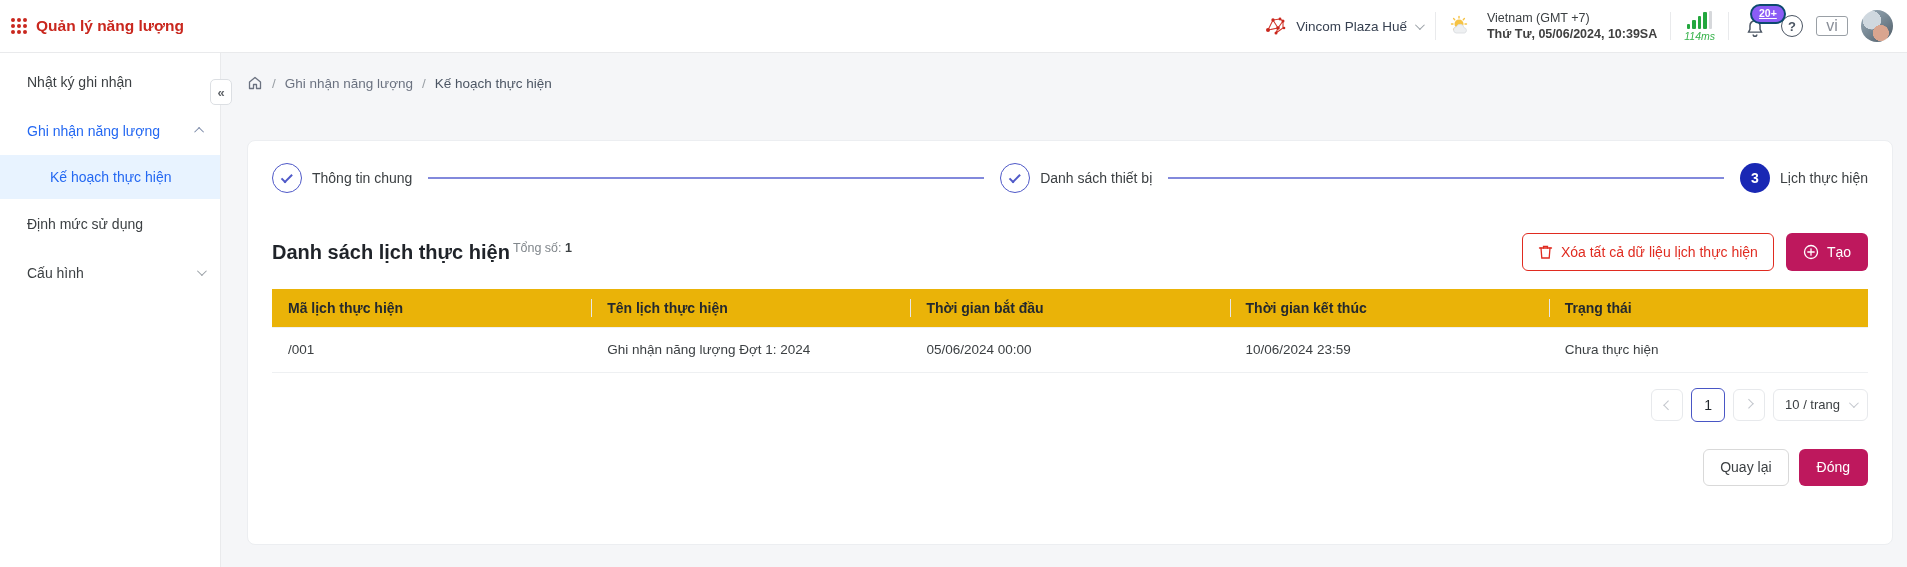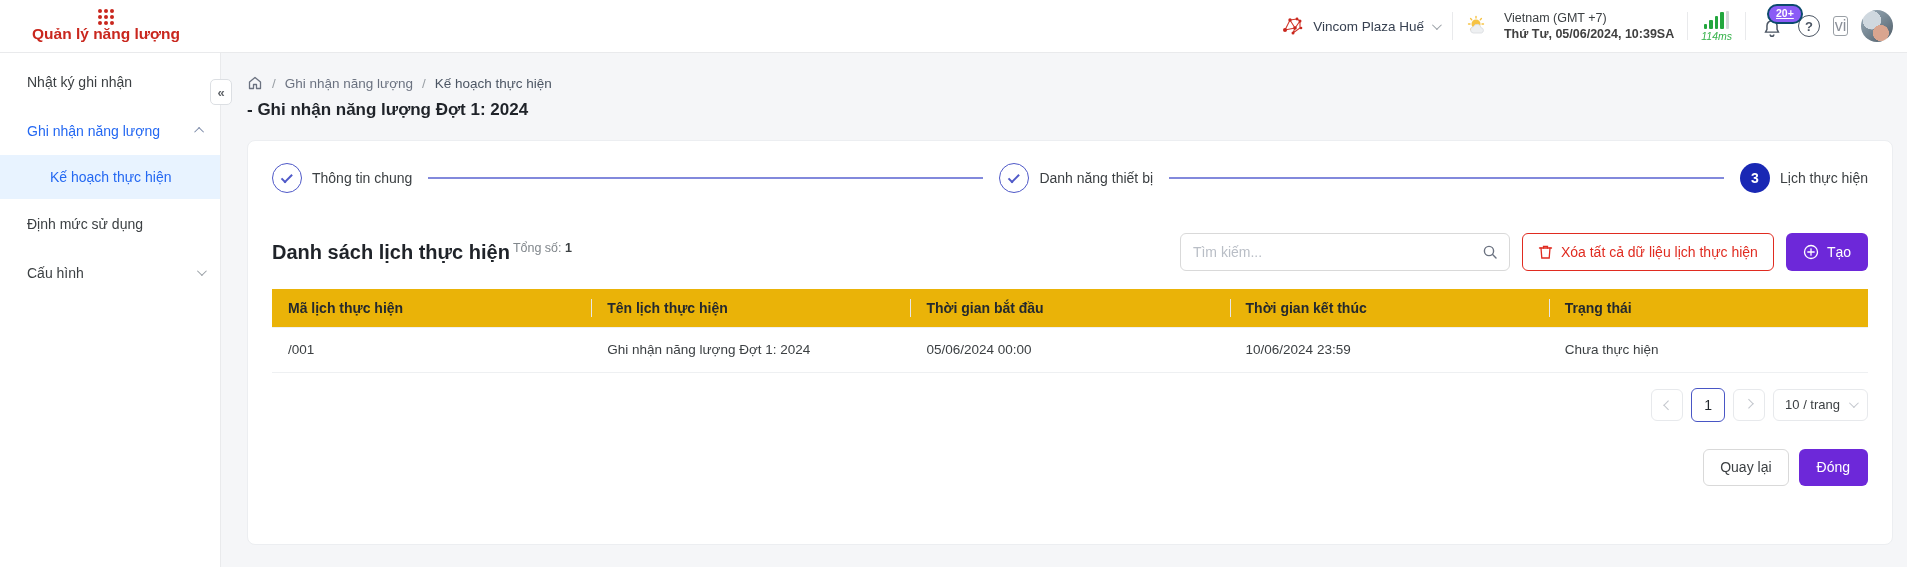--- a/index.html
+++ b/index.html
@@ -2,21 +2,21 @@
 <html><head>
 <meta charset="utf-8">
 <style>
   * { margin:0; padding:0; box-sizing:border-box; }
   html,body { width:1907px; height:567px; overflow:hidden; }
   body { font-family:"Liberation Sans", sans-serif; font-size:14px; color:#3c4043; background:#f5f6f8; }
 
   
   .topbar { position:absolute; left:0; top:0; width:1907px; height:53px; background:#fff;
             border-bottom:1px solid #e9eaec; display:flex; align-items:center; z-index:30; }
-  .logo { display:flex; align-items:center; padding-left:32px; cursor:pointer;flex-direction:column; }
+  .logo { display:flex; align-items:center; gap:9px; padding-left:11px; cursor:pointer; }
   .logo-grid { display:grid; grid-template-columns:repeat(3,4px); grid-template-rows:repeat(3,4px); gap:2px; }
   .logo-grid i { width:4px; height:4px; border-radius:50%; background:#c9271e; }
   .logo-title { color:#c9271e; font-size:15.5px; font-weight:600; }
 
   .topbar-right { margin-left:auto; display:flex; align-items:center; gap:13px; padding-right:14px; }
   .vdiv { width:1px; height:28px; background:#e9eaec; }
 
   .site-select { display:flex; align-items:center; gap:8px; cursor:pointer; color:#374151; font-size:13.5px; }
   .chev { display:inline-block; width:7px; height:7px; border-right:1.5px solid #9aa0a6; border-bottom:1.5px solid #9aa0a6; }
   .chev.down { transform:rotate(45deg) translateY(-2px); }
@@ -33,21 +33,21 @@
   .bars i:nth-child(1){height:5px;} .bars i:nth-child(2){height:9px;}
   .bars i:nth-child(3){height:13px;} .bars i:nth-child(4){height:17px;}
   .bars i:nth-child(5){height:18px; background:#d6d8db;}
   .latency { font-size:10.5px; color:#35b24a;font-style:italic; }
 
   .bell-wrap { position:relative; width:26px; height:26px; display:flex; align-items:flex-end; justify-content:center; cursor:pointer; }
   .badge { position:absolute; top:-9px; left:8px; background:#8b5cf6; color:#fff; font-size:10.5px; font-weight:700;
            padding:2px 7px; border-radius:10px; border:2px solid #0c4a6e; line-height:1.1;text-decoration:underline; }
   .help-icon { width:22px; height:22px; border:1.7px solid #4b5563; border-radius:50%; color:#4b5563;
                display:flex; align-items:center; justify-content:center; font-size:13px; font-weight:700; cursor:pointer; }
-  .lang-box { width:15px; height:20px; border:1px solid #9aa0a6; border-radius:3px; color:#8a8f98;
+  .lang-box { width:32px; height:20px; border:1px solid #9aa0a6; border-radius:3px; color:#8a8f98;
               display:flex; align-items:center; justify-content:center; font-size:16px; cursor:pointer; }
   .avatar { width:32px; height:32px; border-radius:50%; cursor:pointer;
             background:
               radial-gradient(circle at 62% 72%, #d9a58f 0 26%, rgba(0,0,0,0) 27%),
               radial-gradient(circle at 34% 32%, #cfd8df 0 30%, rgba(0,0,0,0) 31%),
               linear-gradient(140deg,#9fb0bd 0%,#72838f 55%,#4e5a64 100%); }
 
   
   .sidebar { position:absolute; left:0; top:53px; width:221px; bottom:0; background:#fff;
              border-right:1px solid #e9eaec; z-index:20; padding-top:4px; }
@@ -94,21 +94,21 @@
 
   .search-wrap { position:relative; }
   .search-input { width:330px; height:38px; border:1px solid #d9d9d9; border-radius:6px; padding:0 38px 0 12px;
                   font-size:14px; font-family:"Liberation Sans",sans-serif; color:#3c4043; outline:none; background:#fff; }
   .search-input::placeholder { color:#b9bec6; }
   .search-icon { position:absolute; right:12px; top:11px; }
 
   .btn { display:flex; align-items:center; gap:8px; height:38px; border-radius:6px; font-size:14px;
          cursor:pointer; border:none; font-family:"Liberation Sans",sans-serif; }
   .btn-danger-outline { background:#fff; border:1px solid #e02b20; color:#e02b20; padding:0 15px; }
-  .btn-primary { background:#6d28d9; color:#fff; padding:0 17px; }
+  .btn-primary { background:#be185d; color:#fff; padding:0 17px; }
 
   
   table.grid { width:100%; border-collapse:collapse; margin-top:18px; table-layout:fixed; }
   table.grid th { background:#eab308; height:38px; text-align:left; font-size:14px; font-weight:700; color:#24292e;
                   padding:0 16px; position:relative; border-bottom:1px solid #f0f0f0; }
   table.grid th.divided::before { content:''; position:absolute; left:0; top:50%; transform:translateY(-50%);
                   width:1px; height:18px; background:#e6e6e6; }
   table.grid td { height:45px; padding:0 16px; font-size:13.5px; color:#3c4043; border-bottom:1px solid #eef0f2; background:#fff; }
 
   
@@ -254,61 +254,53 @@
   <div class="breadcrumb">
     <svg width="16" height="16" viewBox="0 0 16 16">
       <path d="M2.5 7 8 2.5 13.5 7 V13.5 H9.5 V9.5 H6.5 V13.5 H2.5 Z" fill="none" stroke="#6b7280" stroke-width="1.3" stroke-linejoin="round"></path>
     </svg>
     <span class="sep">/</span>
     <span class="crumb">Ghi nhận năng lượng</span>
     <span class="sep">/</span>
     <span class="crumb last">Kế hoạch thực hiện</span>
   </div>
 
-  <div class="page-title">- Ghi nhận năng lượng Đợt 1: 2024</div>
 
   <div class="card">
 
     <div class="stepper">
       <div class="step">
         <span class="step-circle done">
             <span class="checkmark"></span>
           </span>
         <span class="step-label">Thông tin chung</span>
       </div>
       <div class="step-line"></div>
       <div class="step">
         <span class="step-circle done">
             <span class="checkmark"></span>
           </span>
-        <span class="step-label">Danh năng thiết bị</span>
+        <span class="step-label">Danh sách thiết bị</span>
       </div>
       <div class="step-line"></div>
       <div class="step">
         <span class="step-circle active">3</span>
         <span class="step-label">Lịch thực hiện</span>
       </div>
     </div>
 
     <div class="section-row">
       <div class="section-left">
         <span class="section-title">Danh sách lịch thực hiện</span>
         <span class="section-total">
           <span>Tổng số:</span>
           <b>1</b>
         </span>
       </div>
       <div class="section-actions">
-        <div class="search-wrap">
-          <input class="search-input" type="text" placeholder="Tìm kiếm..." style="">
-          <svg class="search-icon" width="16" height="16" viewBox="0 0 16 16">
-            <circle cx="7" cy="7" r="4.6" fill="none" stroke="#6b7280" stroke-width="1.4"></circle>
-            <line x1="10.6" y1="10.6" x2="14" y2="14" stroke="#6b7280" stroke-width="1.4" stroke-linecap="round"></line>
-          </svg>
-        </div>
         <button class="btn btn-danger-outline">
           <svg width="15" height="16" viewBox="0 0 15 16">
             <g stroke="#e02b20" stroke-width="1.3" fill="none" stroke-linecap="round">
               <line x1="1.5" y1="4" x2="13.5" y2="4"></line>
               <path d="M5.5 4 V2.5 h4 V4"></path>
               <path d="M3 4 l.8 10 h7.4 L12 4"></path>
             </g>
           </svg>
           <span>Xóa tất cả dữ liệu lịch thực hiện</span>
         </button>

